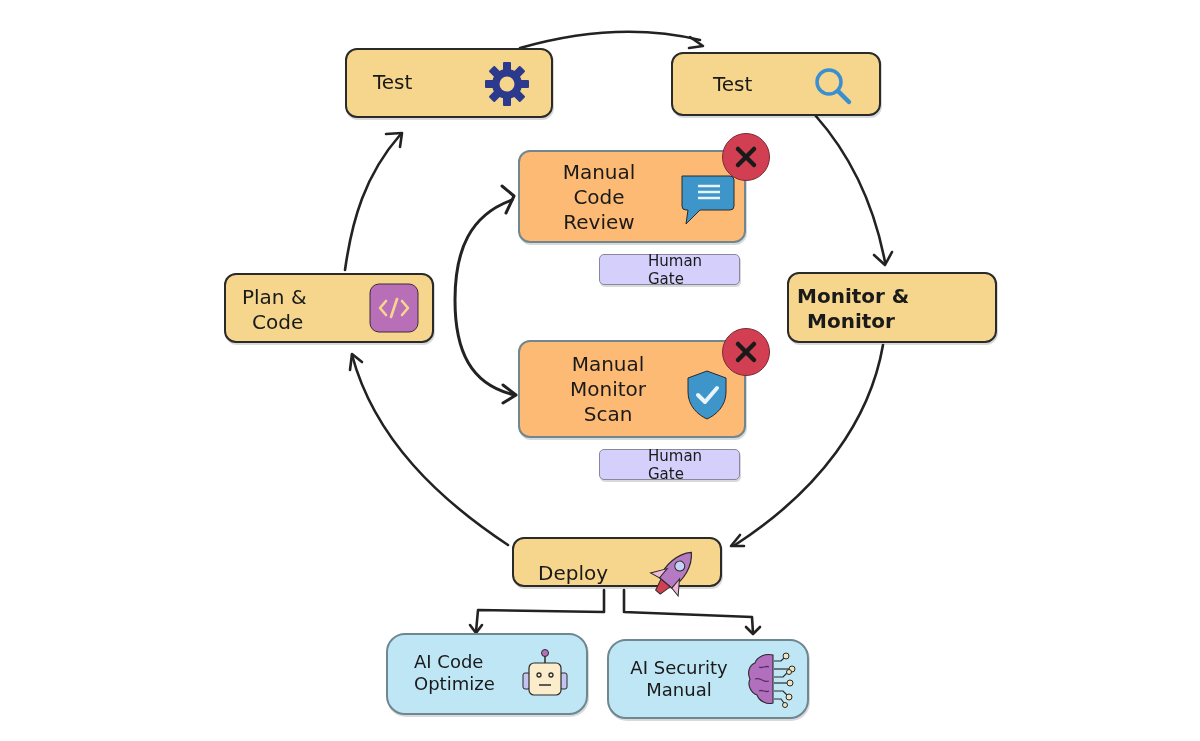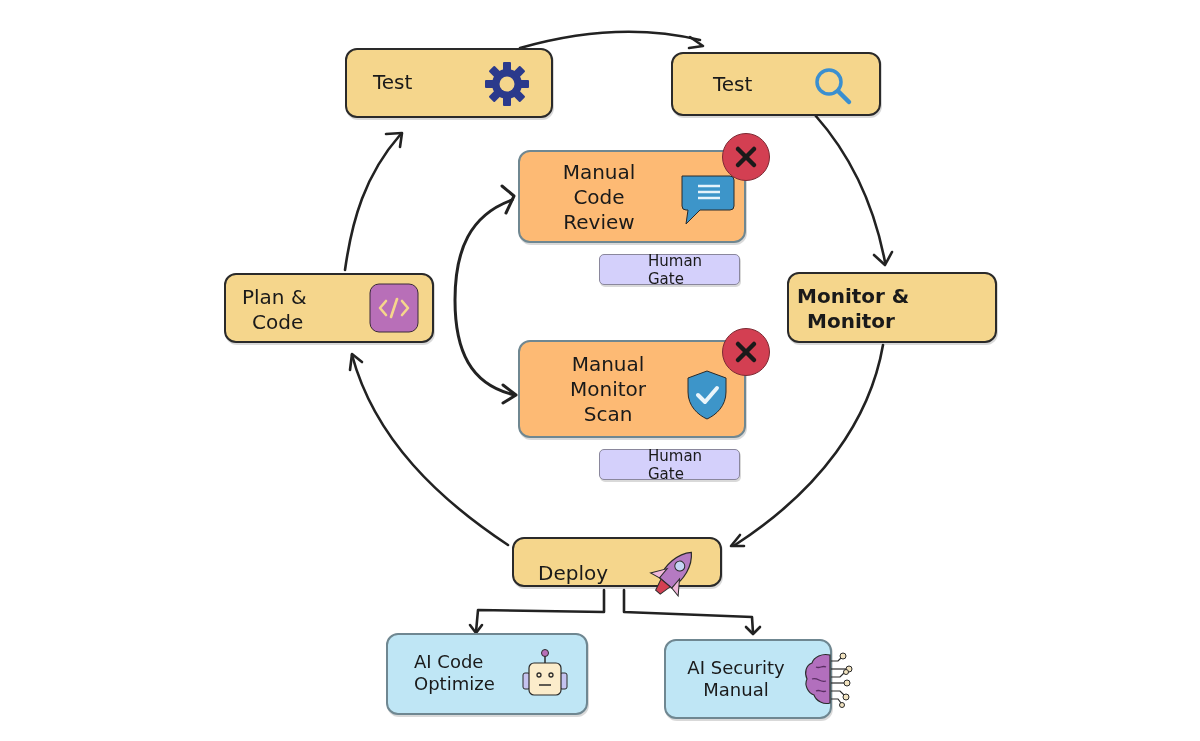--- a/index.html
+++ b/index.html
@@ -4,21 +4,21 @@
 <style>
   html, body { margin: 0; padding: 0; background: #ffffff; }
   body { width: 1200px; height: 741px; position: relative; overflow: hidden;
          font-family: "DejaVu Sans", sans-serif; }
   #arrows { position: absolute; left: 0; top: 0; width: 1200px; height: 741px; }
   .node { position: absolute; box-sizing: border-box; border: 2px solid #2a2a2a;
           border-radius: 12px; display: flex; align-items: center;
           box-shadow: 1px 2px 0 rgba(0,0,0,0.15); }
   .stage { background: #f5d68c; }
   .check { background: #fdba74; border-color: #6f8791; }
-  .ai { background: #bfe6f5; border-color: #6f8791; }
+  .ai { background: #bfe6f5; border-color: #6f8791; border-radius: 19px; }
   .gate { background: #d4d0fb; border: 1.5px solid #8a879c; border-radius: 5px;
           justify-content: center; font-size: 15px; color: #1a1a1a; padding-left: 48px; }
   .label { color: #1a1a1a; font-size: 20px; line-height: 25px; }
   .label.center { text-align: center; }
   .icon { position: absolute; }
   .xbadge { position: absolute; width: 46px; height: 46px; border-radius: 50%;
             background: #d33f52; border: 1.5px solid #7c2a33; }
 </style>
 </head>
 <body>
@@ -173,21 +173,21 @@
     <circle cx="25" cy="6" r="3.5" fill="#b86fb8" stroke="#2a2a2a" stroke-width="1"></circle>
     <rect x="3" y="26" width="7" height="16" rx="2" fill="#c5c3f0" stroke="#2a2a2a" stroke-width="1"></rect>
     <rect x="40" y="26" width="7" height="16" rx="2" fill="#c5c3f0" stroke="#2a2a2a" stroke-width="1"></rect>
     <rect x="9" y="16" width="32" height="32" rx="5" fill="#fbeccb" stroke="#2a2a2a" stroke-width="1.2"></rect>
     <circle cx="19" cy="28" r="2" fill="none" stroke="#2a2a2a" stroke-width="1.3"></circle>
     <circle cx="31" cy="28" r="2" fill="none" stroke="#2a2a2a" stroke-width="1.3"></circle>
     <line x1="19" y1="38" x2="31" y2="38" stroke="#2a2a2a" stroke-width="1.5"></line>
   </svg>
 </div>
 
-<div class="node ai" style="left:664px;top:639px;width:168px;height:80px;">
+<div class="node ai" style="left:607px;top:639px;width:202px;height:80px;">
   <div class="label center" style="position:absolute;left:10px;top:16px;width:120px;font-size:18px;line-height:22px;">
     <div>AI Security</div>
     <div>Manual</div>
   </div>
   <svg class="icon" width="62" height="60" viewBox="0 0 62 60" style="left:134px;top:8px;">
     <path d="M30 6 C22 4 14 8 12 14 C6 16 4 24 7 30 C4 36 8 44 14 46 C16 52 24 56 30 54 Z" fill="#b26fbd" stroke="#2a2a2a" stroke-width="1.1"></path>
     <g fill="none" stroke="#5a2e63" stroke-width="1.3">
         <path d="M16 18 C20 20 22 16 26 18"></path>
         <path d="M12 30 C18 28 20 34 26 32"></path>
         <path d="M16 42 C20 40 22 44 26 42"></path>

